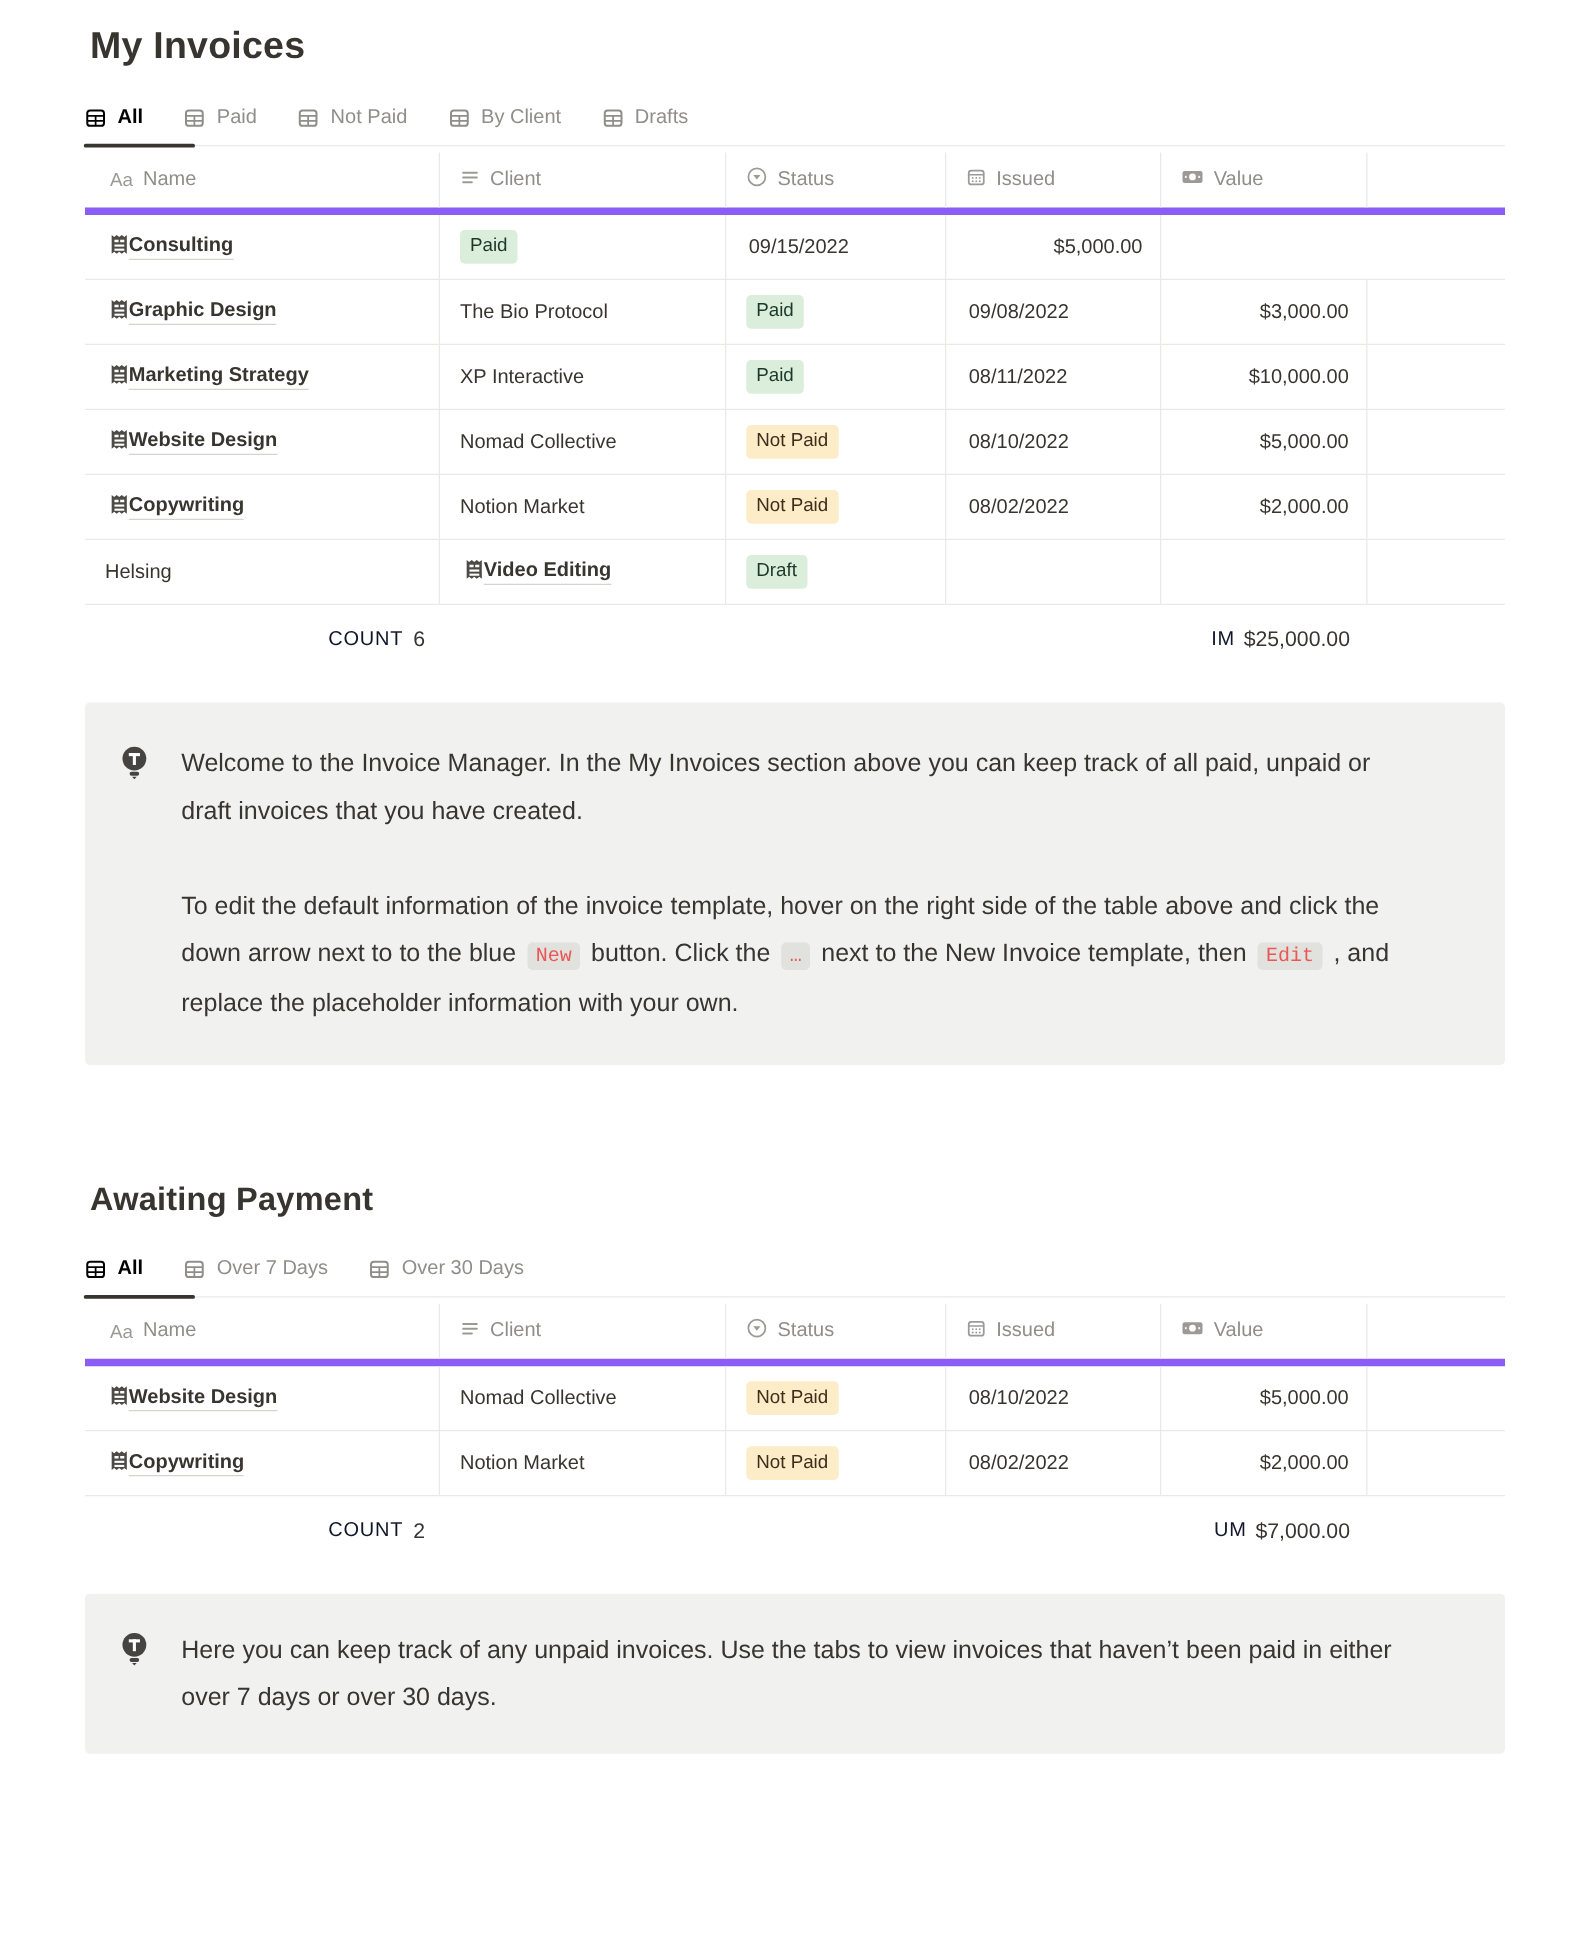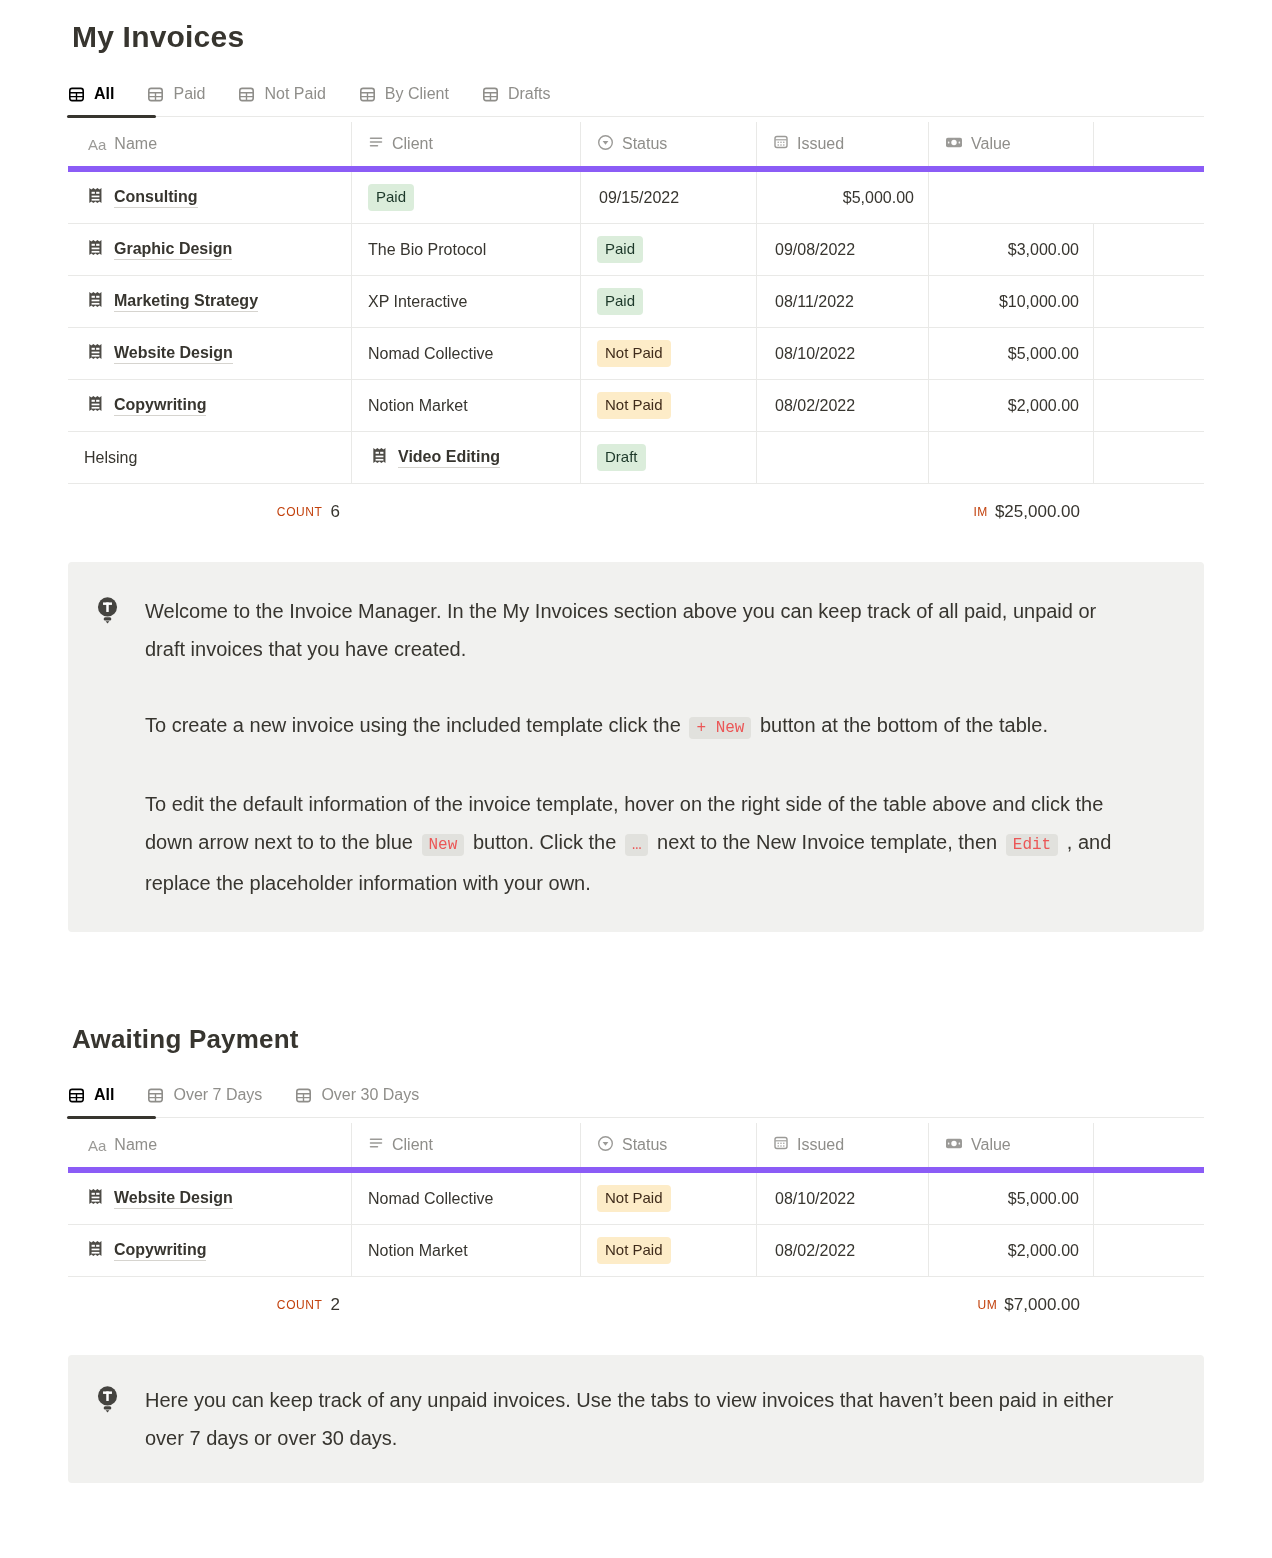--- a/index.html
+++ b/index.html
@@ -28,35 +28,35 @@
   .db-table { margin-top:5px; }
   .trow { display:grid; grid-template-columns:284px 229px 176px 172px 165px 110px; }
   .header-row { height:50px; border-bottom:6px solid #8b5cf6; color:#8f8e8a; font-size:16px; }
   .data-row { height:52px; border-bottom:1px solid #e9e9e7; font-size:16px; }
   .cell { display:flex; align-items:center; min-width:0; }
   .bordered > .cell { border-right:1px solid #e9e9e7; }
   .bordered > .cell:last-child { border-right:none; }
   .header-cell { gap:8px; padding-left:16px; }
   .header-cell.first { padding-left:20px; }
   .aa { font-size:15px; color:#9b9a97; }
-  .name-cell { padding-left:20px; gap:11px; }
+  .name-cell { padding-left:20px; }
   .name-link { font-weight:700; border-bottom:1px solid #d6d4cf; padding-bottom:1px; cursor:pointer; }
   .client-cell { padding-left:16px; }
   .status-cell { padding-left:16px; }
   .issued-cell { padding-left:18px; }
   .value-cell { justify-content:flex-end; padding-right:14px; }
   .badge { padding:3px 8px; border-radius:4px; font-size:15px; line-height:1.35; white-space:nowrap; }
   .badge[data-color="green"]  { background:#dbeddb; color:#1c3829; }
   .badge[data-color="yellow"] { background:#fdecc8; color:#402c1b; }
 
   .footer-row { height:56px; font-size:16px; }
   .footer-cell { display:flex; align-items:center; }
   .count-cell { grid-column:1; justify-content:flex-end; padding-right:12px; gap:8px; }
   .sum-cell { grid-column:5; justify-content:flex-end; padding-right:14px; gap:7px; }
-  .calc-label { font-size:12px; color:#c2410c; letter-spacing:.6px; }
+  .calc-label { font-size:16px; color:#0f172a; letter-spacing:.6px; }
   .calc-value { font-size:17px; color:#37352f; }
 
   
   .callout { display:flex; background:#f1f1ef; border-radius:4px; margin-top:22px;
              padding:30px 36px 30px 28px; }
   .callout.small { padding:26px 36px 26px 28px; }
   .callout-icon { flex-shrink:0; margin:4px 26px 0 0; }
   .callout-body { font-size:20px; line-height:38px; width:985px; color:#37352f; }
   .callout-body p { margin:0; }
   .callout-body p + p { margin-top:38px; }
@@ -306,25 +306,20 @@
 
   <div class="callout">
     <span class="callout-icon">
       <svg width="23" height="28" viewBox="0 0 22 27">
           <use href="#i-bulb"></use>
         </svg>
     </span>
     <div class="callout-body">
       <p>Welcome to the Invoice Manager. In the My Invoices section above you can keep track of all paid, unpaid or draft invoices that you have created.</p>
       <p>
-        <span>To create a new invoice using the included template click the</span>
-        <span class="chip">+ New</span>
-        <span>button at the bottom of the table.</span>
-      </p>
-      <p>
         <span>To edit the default information of the invoice template, hover on the right side of the table above and click the down arrow next to to the blue</span>
         <span class="chip">New</span>
         <span>button. Click the</span>
         <span class="chip">…</span>
         <span>next to the New Invoice template, then</span>
         <span class="chip">Edit</span>
         <span>, and replace the placeholder information with your own.</span>
       </p>
     </div>
   </div>

